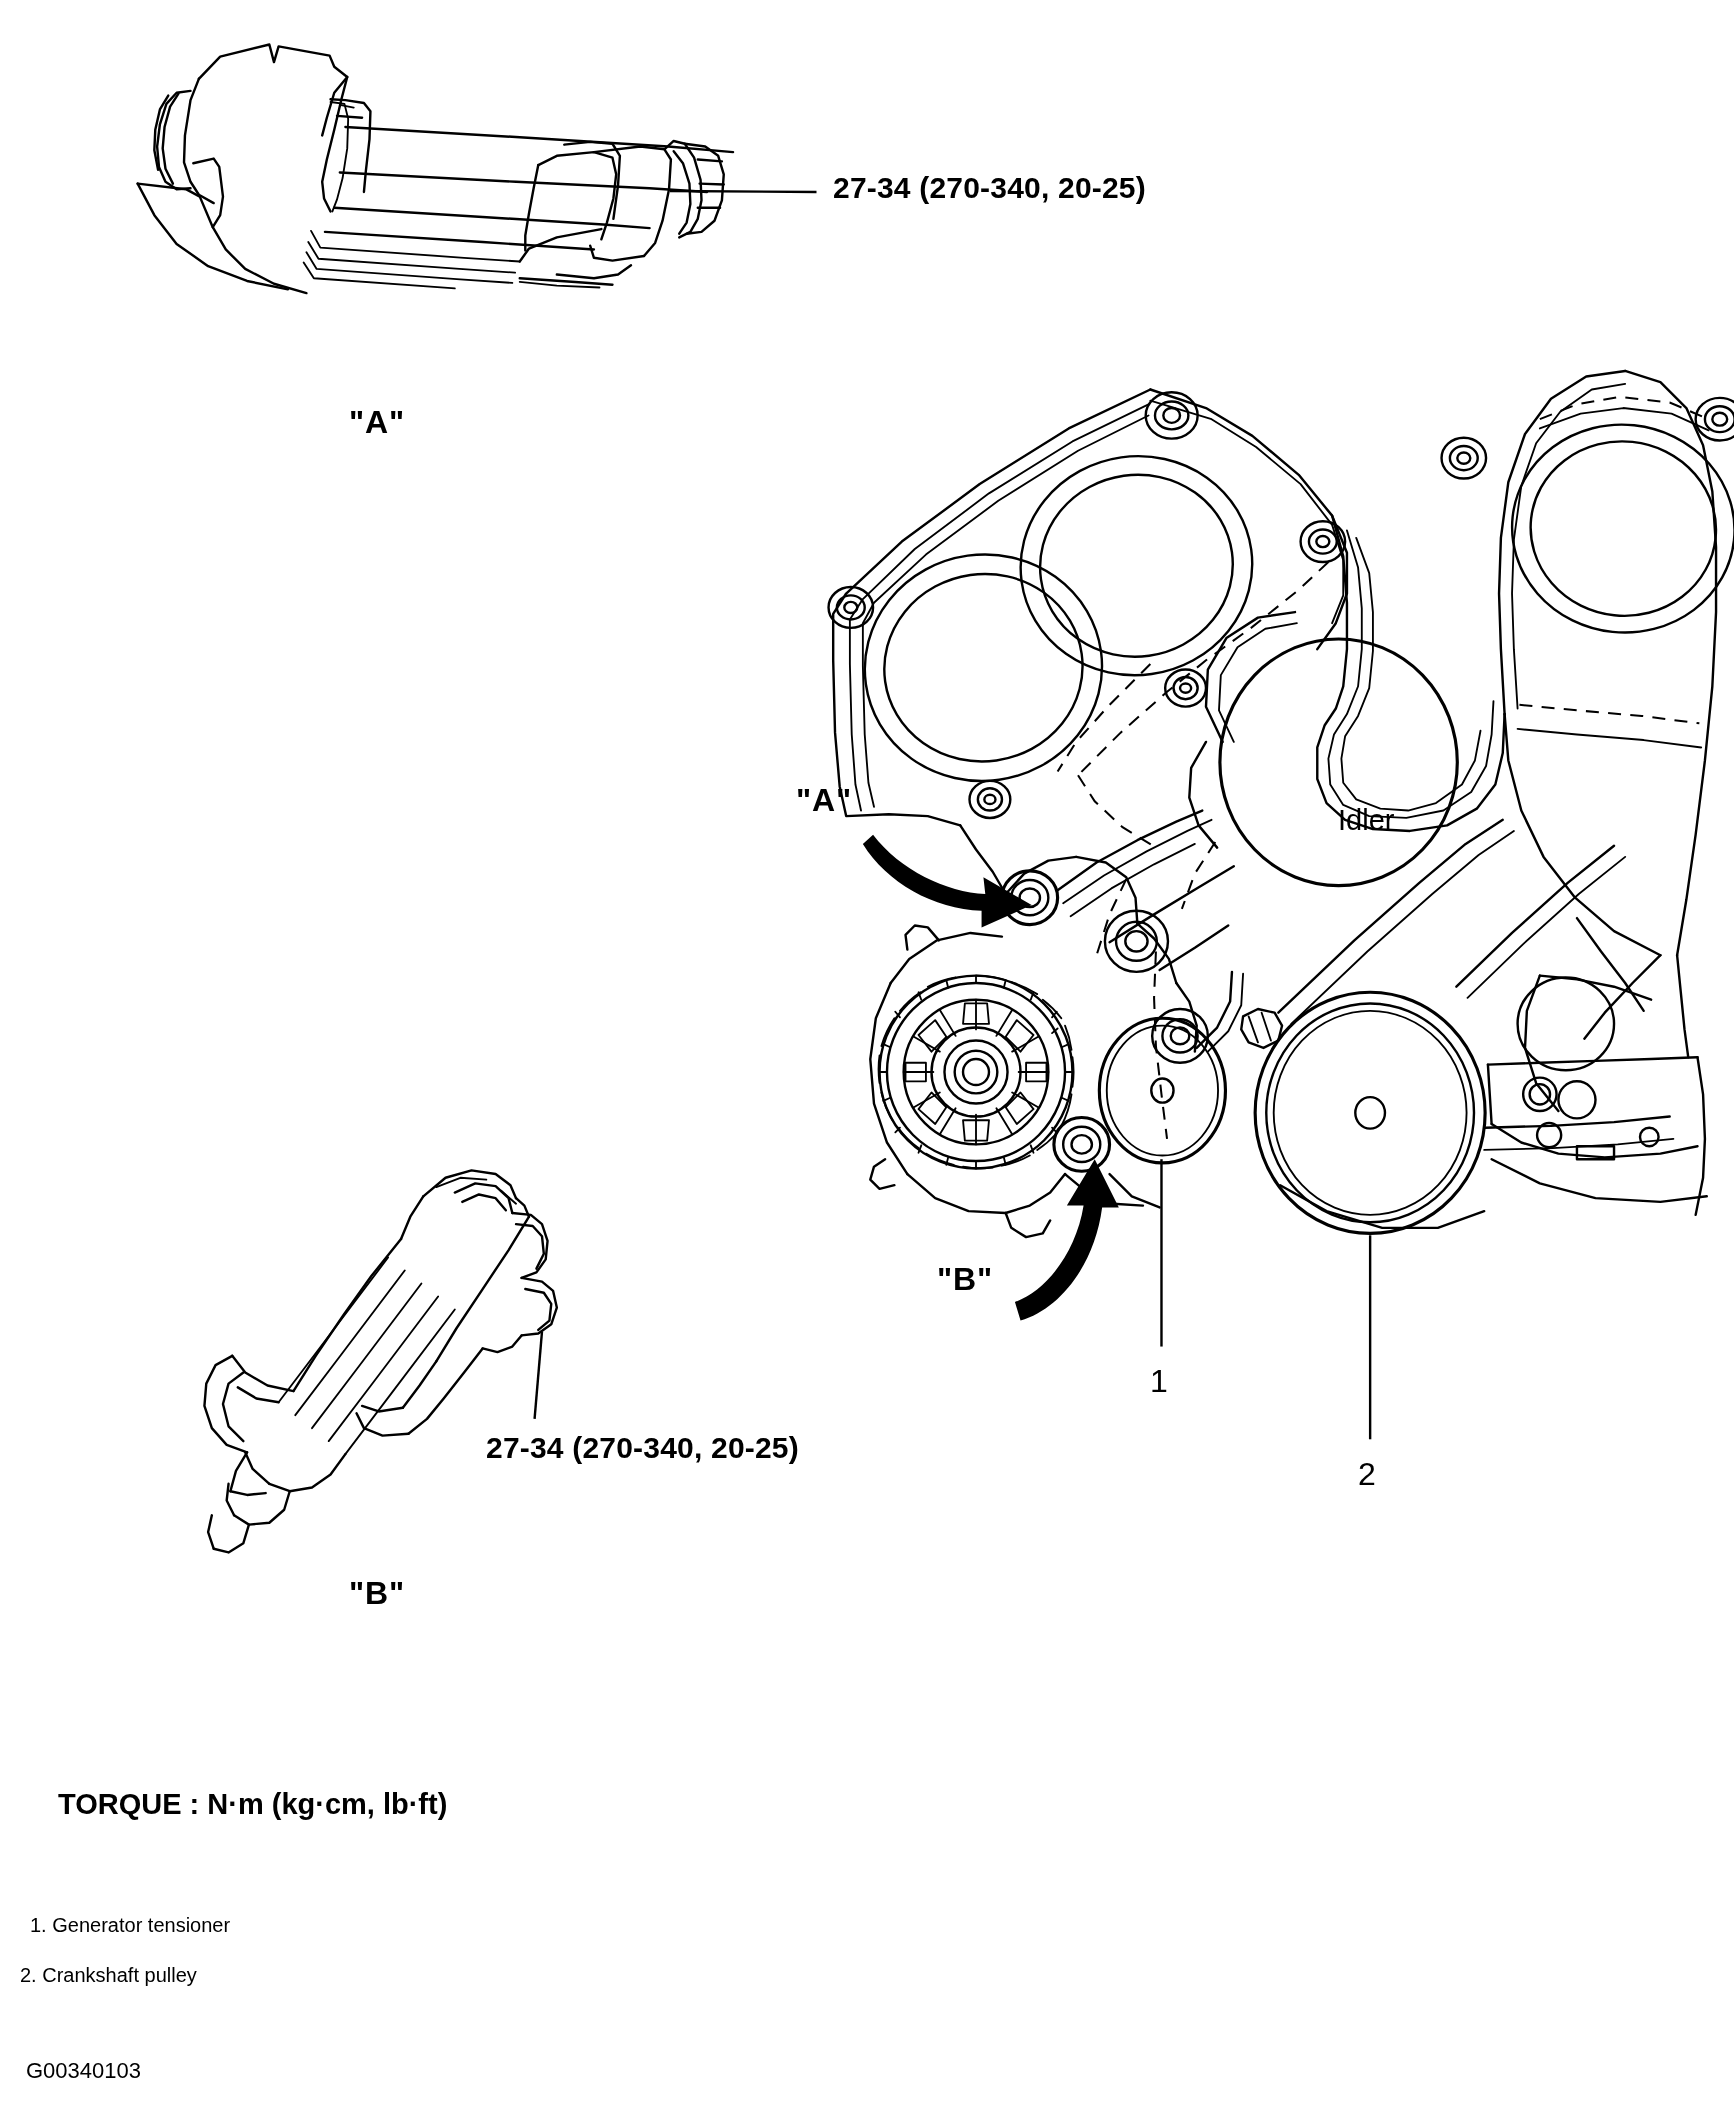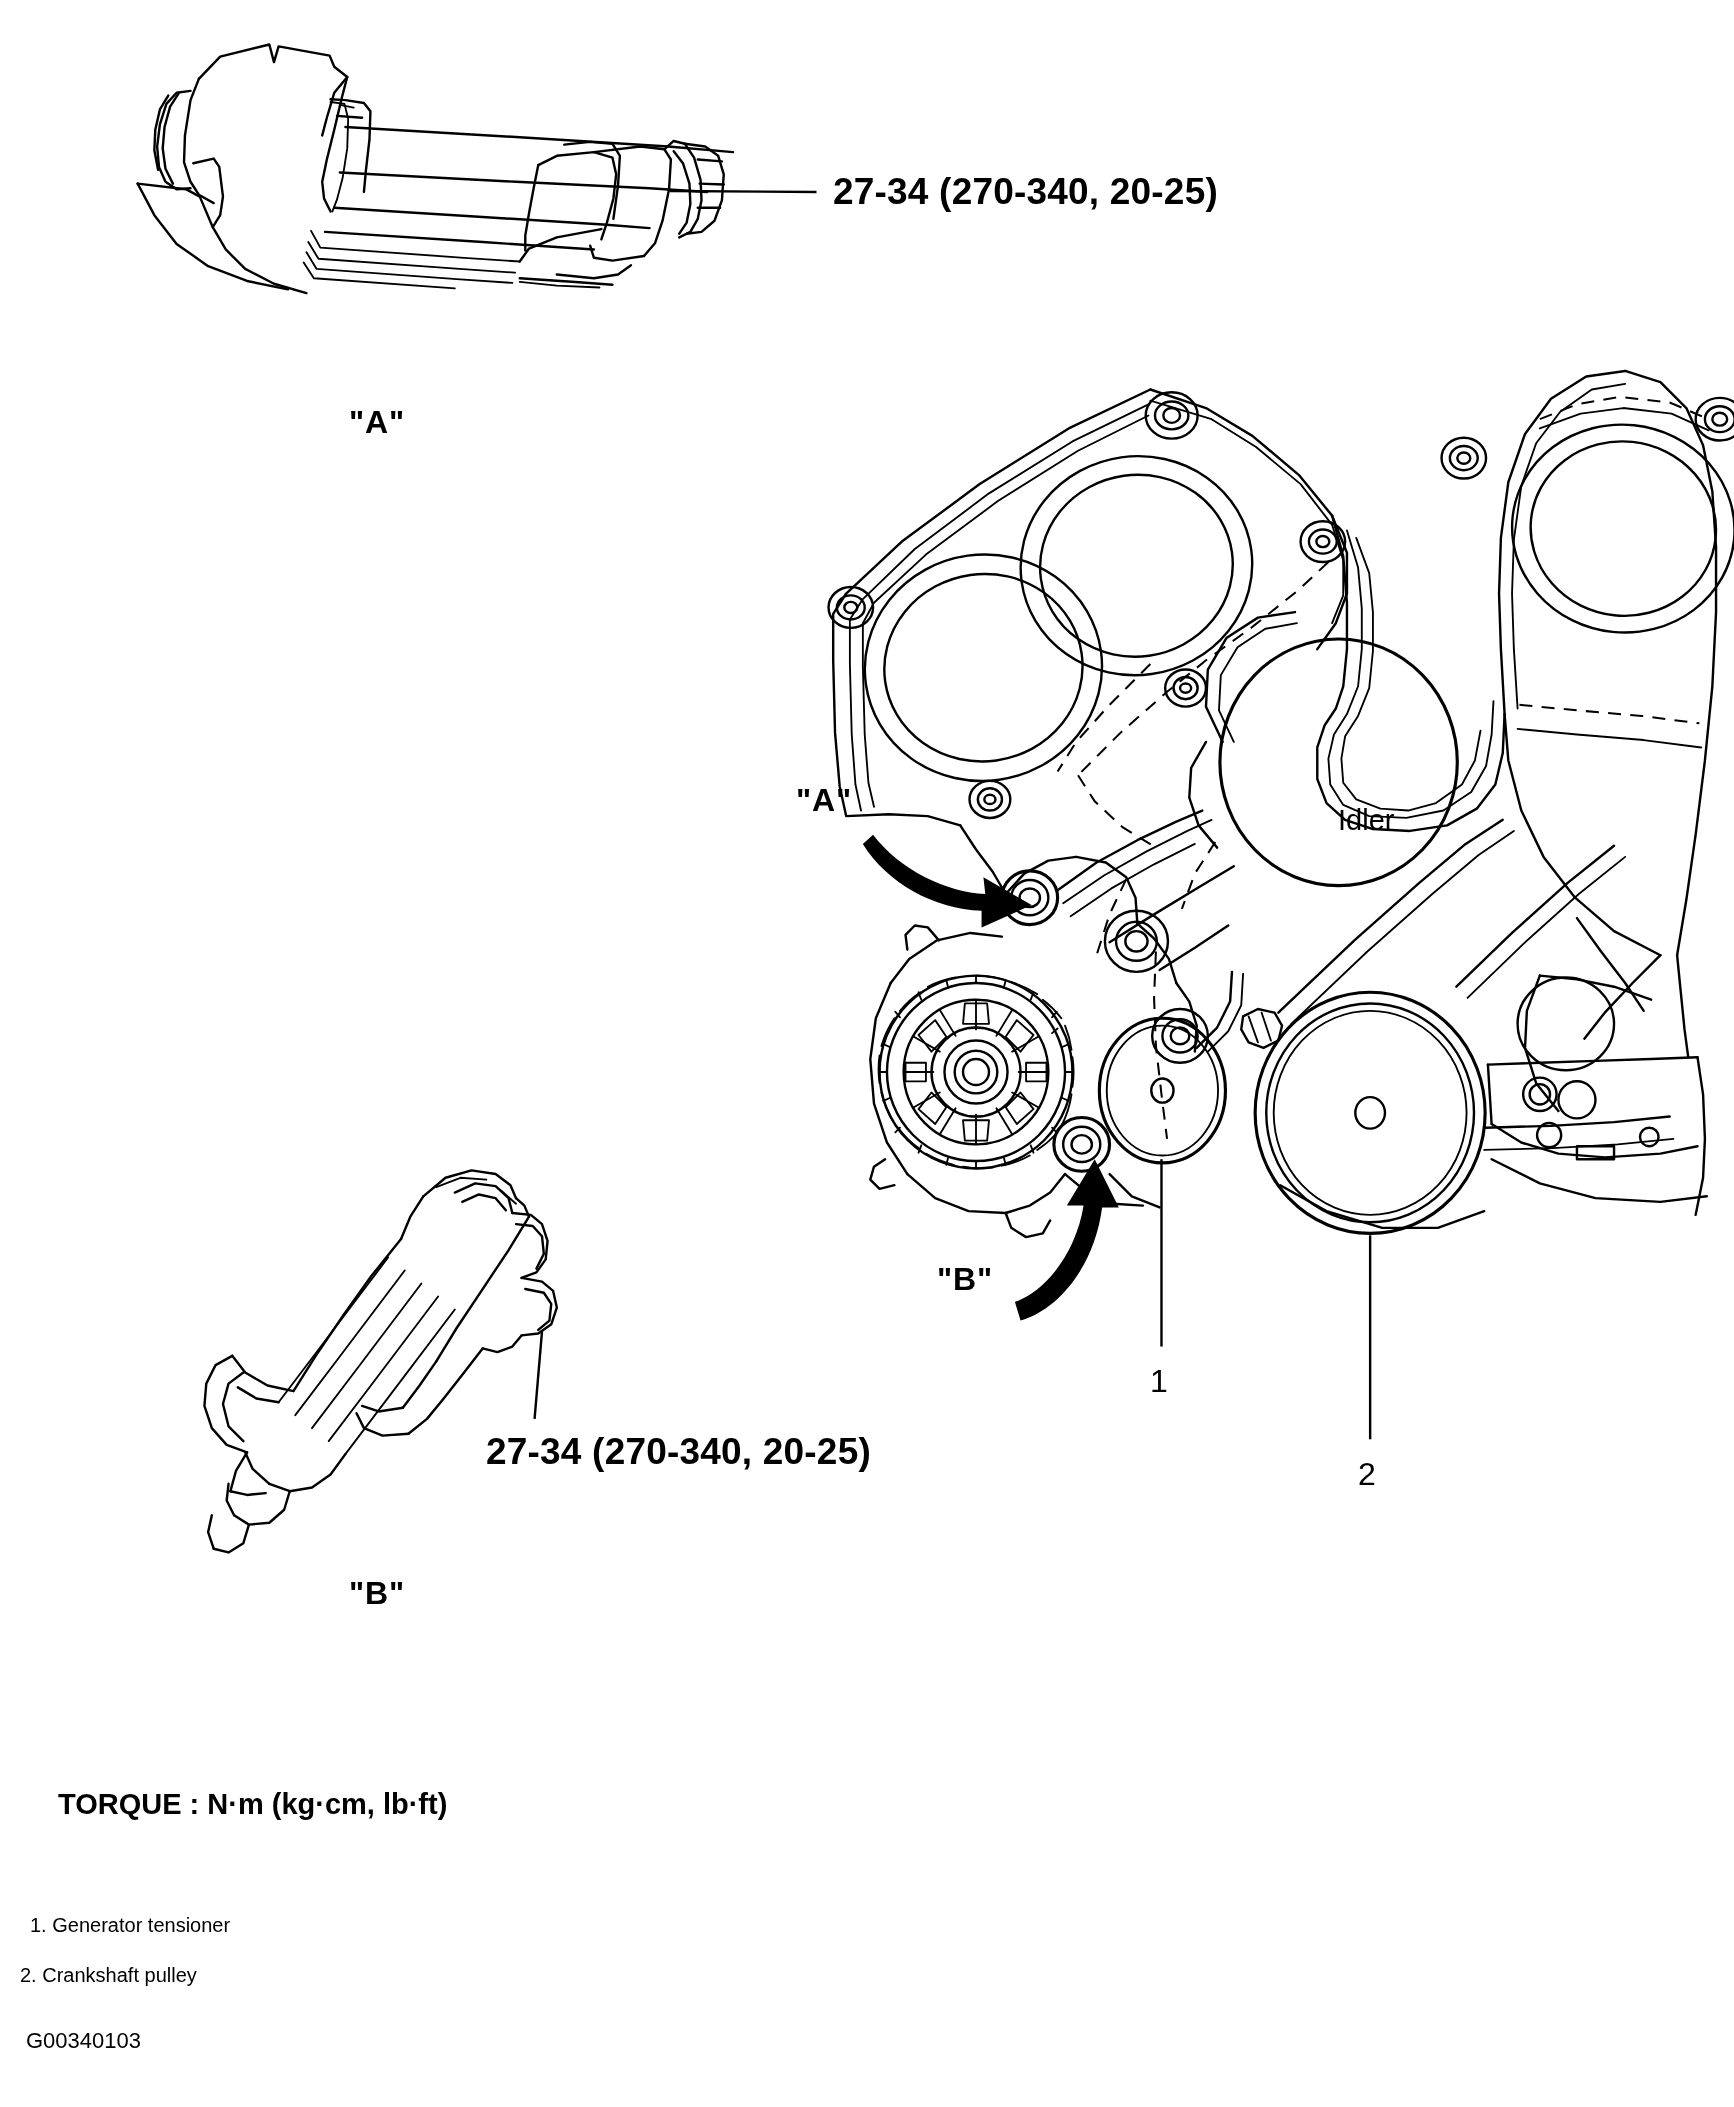--- a/index.html
+++ b/index.html
@@ -24,21 +24,21 @@
     top: 0;
     width: 1735px;
     height: 2107px;
   }
   .txt {
     position: absolute;
     white-space: nowrap;
     line-height: 1;
   }
   .torque-label {
-    font-size: 37px;
+    font-size: 30px;
     font-weight: bold;
     letter-spacing: 0.2px;
   }
   .ab-label {
     font-size: 32px;
     font-weight: bold;
     letter-spacing: 0.9px;
   }
   .idler-label {
     font-size: 29px;
@@ -52,20 +52,21 @@
     font-size: 29px;
     font-weight: bold;
   }
   .legend-item {
     font-size: 20px;
     font-weight: normal;
   }
   .code-label {
     font-size: 22px;
     font-weight: normal;
+    margin-top: 30px;
   }
 </style>
 </head>
 <body>
 
 <div id="page">
 
   <svg class="svg-layer" viewBox="0 0 1870 2272">
     <defs>
       <style>

